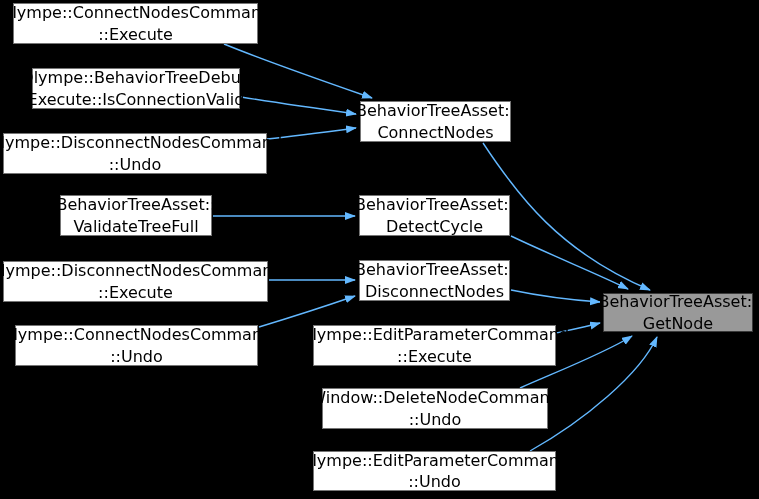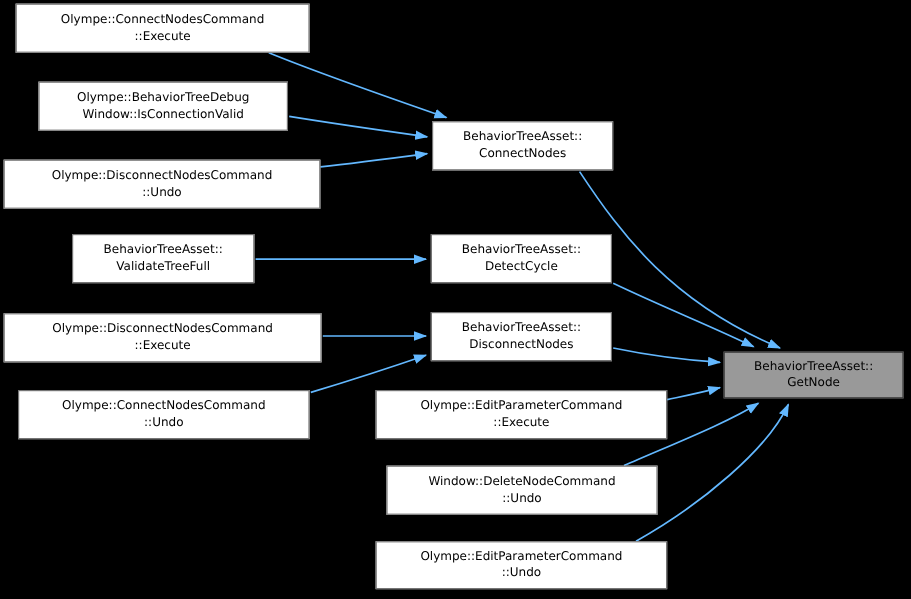--- a/index.html
+++ b/index.html
@@ -12,21 +12,21 @@
   }
   .edges{position:absolute;left:0;top:0;width:759px;height:499px;pointer-events:none;}
   .node{
     position:absolute;
     box-sizing:border-box;
     background:#ffffff;
     border:1px solid #757575;
     color:#000000;
     display:flex;align-items:center;justify-content:center;
     text-align:center;
-    font-size:10px;
+    font-size:16px;
     line-height:1.32;
     white-space:pre-line;
     cursor:pointer;
   }
   .node.focus{
     background:#999999;
     border:1px solid #3a3a3a;
   }
 </style>
 </head>
@@ -53,21 +53,21 @@
       <path d="M556,333 C570,330 585,327 600,323" marker-end="url(#arrow)"></path>
       <path d="M520,388 C556,372 605,353 632,336" marker-end="url(#arrow)"></path>
       <path d="M530,451 C585,420 640,374 657,337" marker-end="url(#arrow)"></path>
     </g>
   </svg>
 
   <div class="node" style="left:13px;top:3px;width:245px;height:41px;">Olympe::ConnectNodesCommand
 ::Execute</div>
 
   <div class="node" style="left:32px;top:68px;width:208px;height:41px;">Olympe::BehaviorTreeDebug
-Window::IsConnectionValid</div>
+Execute::IsConnectionValid</div>
 
   <div class="node" style="left:3px;top:133px;width:264px;height:41px;">Olympe::DisconnectNodesCommand
 ::Undo</div>
 
   <div class="node" style="left:60px;top:195px;width:152px;height:41px;">BehaviorTreeAsset::
 ValidateTreeFull</div>
 
   <div class="node" style="left:3px;top:261px;width:265px;height:41px;">Olympe::DisconnectNodesCommand
 ::Execute</div>
 

